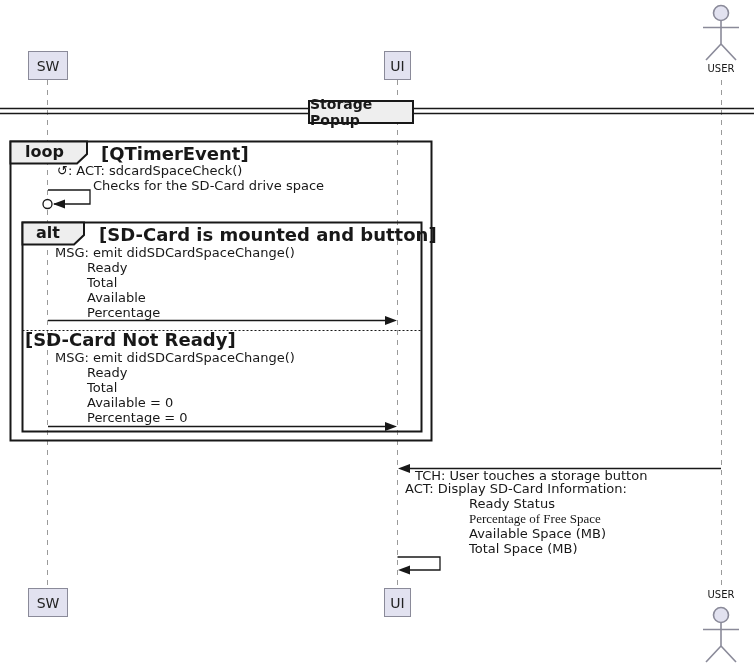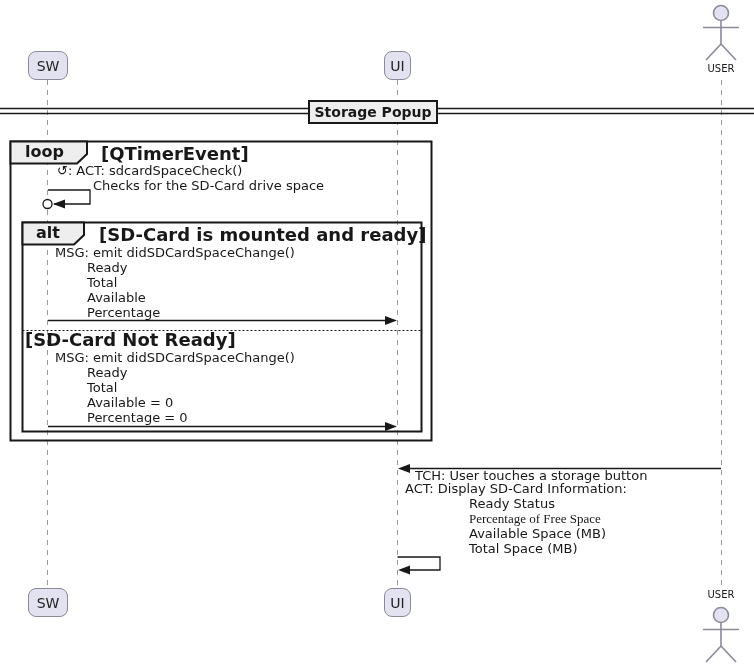--- a/index.html
+++ b/index.html
@@ -3,21 +3,21 @@
 <meta charset="utf-8">
 <style>
   html,body{margin:0;padding:0;background:#ffffff;}
   #diagram{
     position:relative;width:754px;height:669px;background:#ffffff;overflow:hidden;
     font-family:"DejaVu Sans","Liberation Sans",sans-serif;color:#181818;
   }
   #wires{position:absolute;left:0;top:0;z-index:1;}
   .participant{
     position:absolute;z-index:3;box-sizing:border-box;
-    background:#E2E2F0;border:1px solid #8A8A99;border-radius:8px;
+    background:#E2E2F0;border:1px solid #8A8A99;border-radius:0;
     display:flex;align-items:center;justify-content:center;
     font-size:14px;color:#222;
   }
   .txt{position:absolute;z-index:2;font-size:13px;line-height:15px;white-space:nowrap;}
   .cond{font-size:18px;font-weight:bold;}
   .fragop{position:absolute;z-index:2;font-size:16px;font-weight:bold;line-height:22px;}
   .actor-label{position:absolute;z-index:3;width:60px;text-align:center;font-size:10px;}
   .divider-box{
     position:absolute;z-index:3;box-sizing:border-box;
     background:#EEEEEE;border:2px solid #181818;
@@ -82,34 +82,34 @@
   </svg>
 
   <div class="participant" style="left:28px;top:51px;width:40px;height:29px;">
     <span>SW</span>
   </div>
   <div class="participant" style="left:384px;top:51px;width:27px;height:29px;">
     <span>UI</span>
   </div>
   <div class="actor-label" style="left:691px;top:63px;">USER</div>
 
-  <div class="divider-box" style="left:308px;top:100px;width:130px;height:24px;">
+  <div class="divider-box" style="left:308px;top:100px;width:106px;height:24px;">
     <span>Storage Popup</span>
   </div>
 
   <div class="fragop" style="left:25px;top:141px;">loop</div>
   <div class="txt cond" style="left:101px;top:146px;">[QTimerEvent]</div>
 
   <div class="txt" style="left:93px;top:178px;">Checks for the SD-Card drive space</div>
   <div class="txt" style="left:57px;top:163px;">
     <span class="icon-glyph">↺:</span><span class="msg-gap">ACT: sdcardSpaceCheck()</span>
   </div>
 
   <div class="fragop" style="left:36px;top:222px;">alt</div>
-  <div class="txt cond" style="left:99px;top:227px;">[SD-Card is mounted and ready]</div>
+  <div class="txt cond" style="left:99px;top:227px;">[SD-Card is mounted and button]</div>
 
   <div class="txt" style="left:55px;top:245px;">MSG: emit didSDCardSpaceChange()</div>
   <div class="txt" style="left:87px;top:260px;">Ready</div>
   <div class="txt" style="left:87px;top:275px;">Total</div>
   <div class="txt" style="left:87px;top:290px;">Available</div>
   <div class="txt" style="left:87px;top:305px;">Percentage</div>
 
   <div class="txt cond" style="left:25px;top:332px;">[SD-Card Not Ready]</div>
 
   <div class="txt" style="left:55px;top:350px;">MSG: emit didSDCardSpaceChange()</div>

